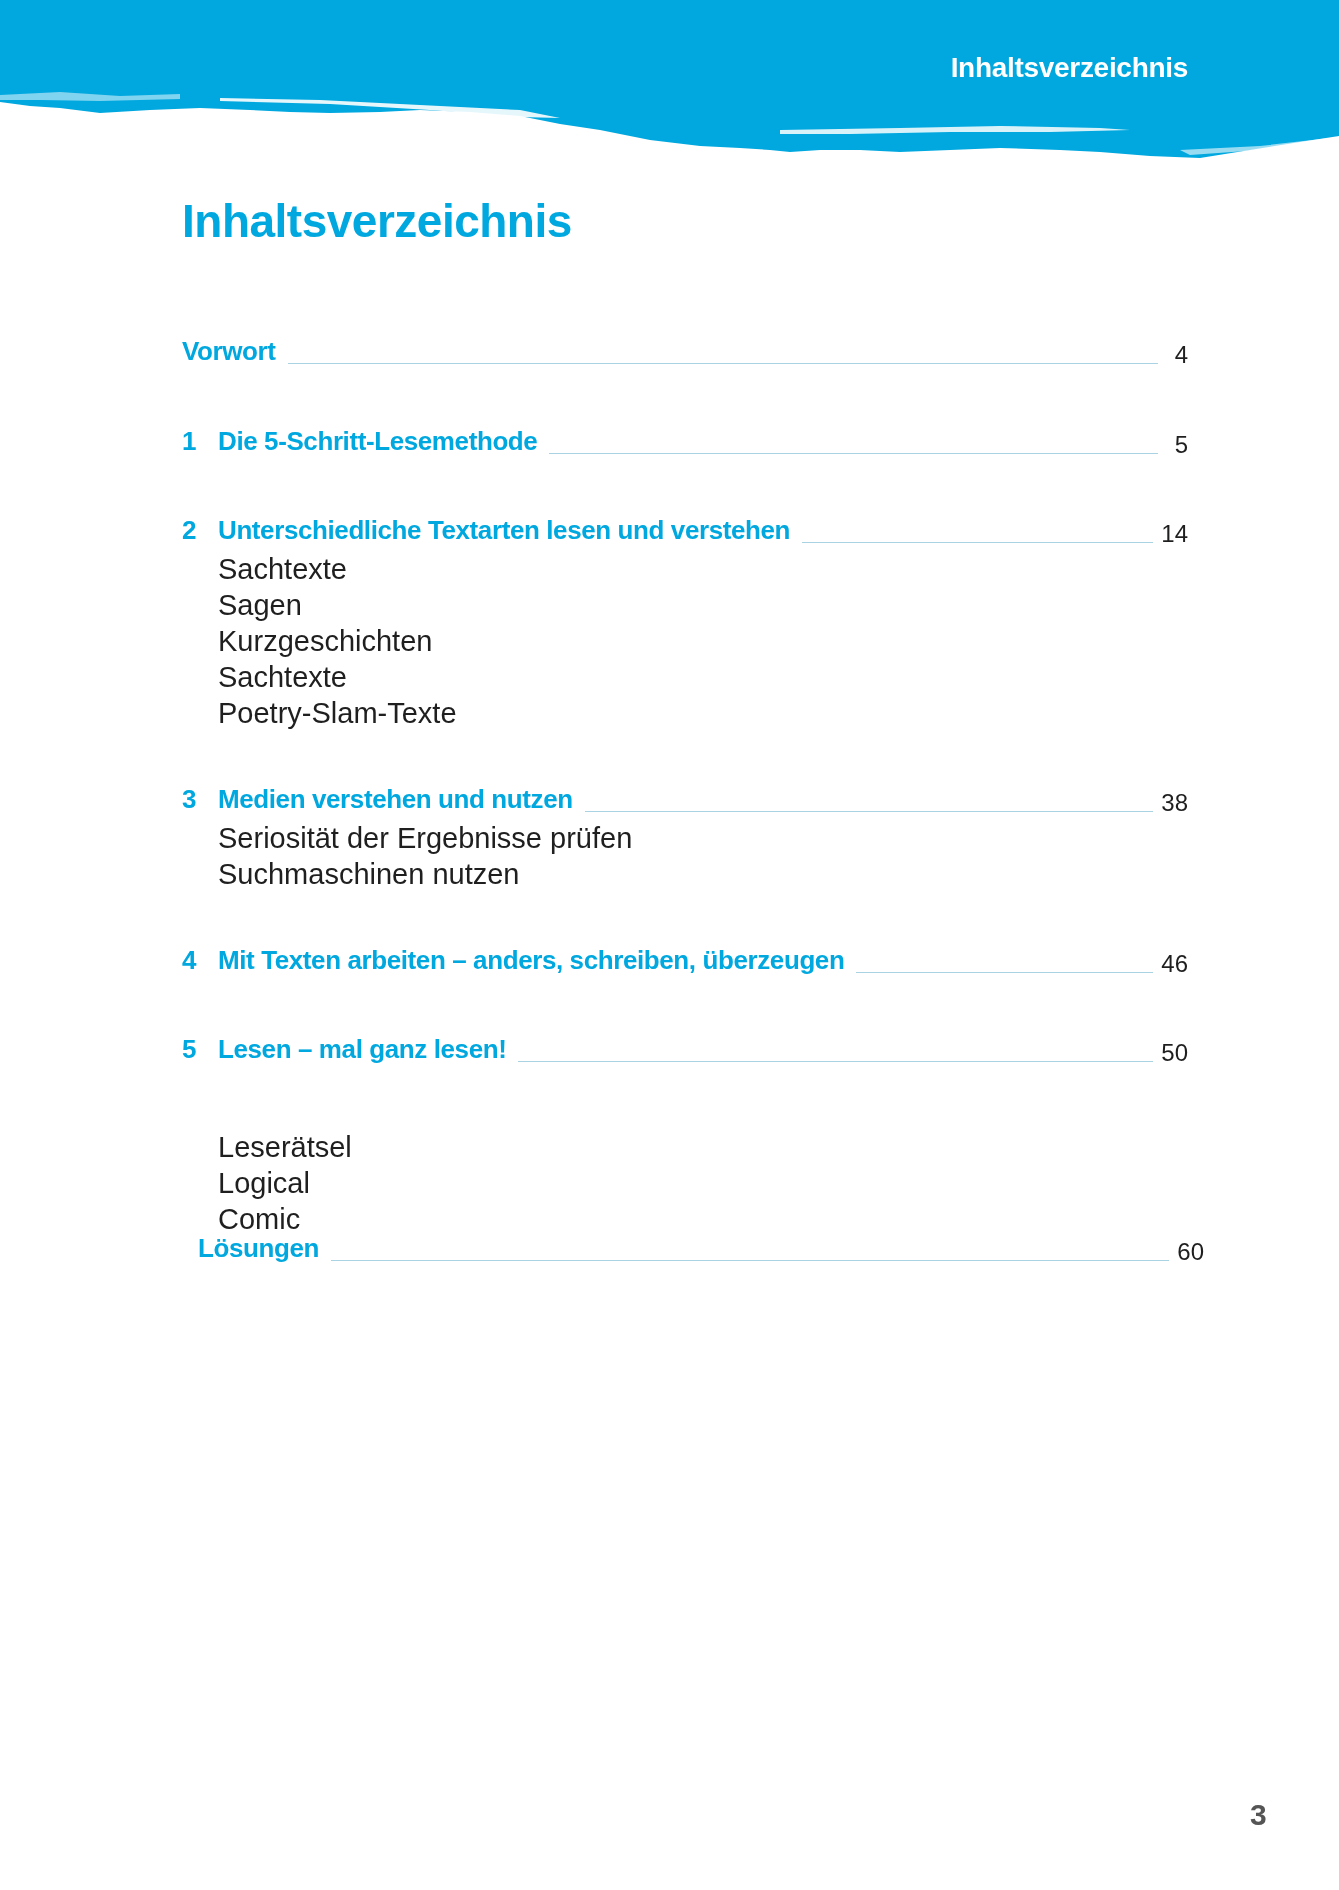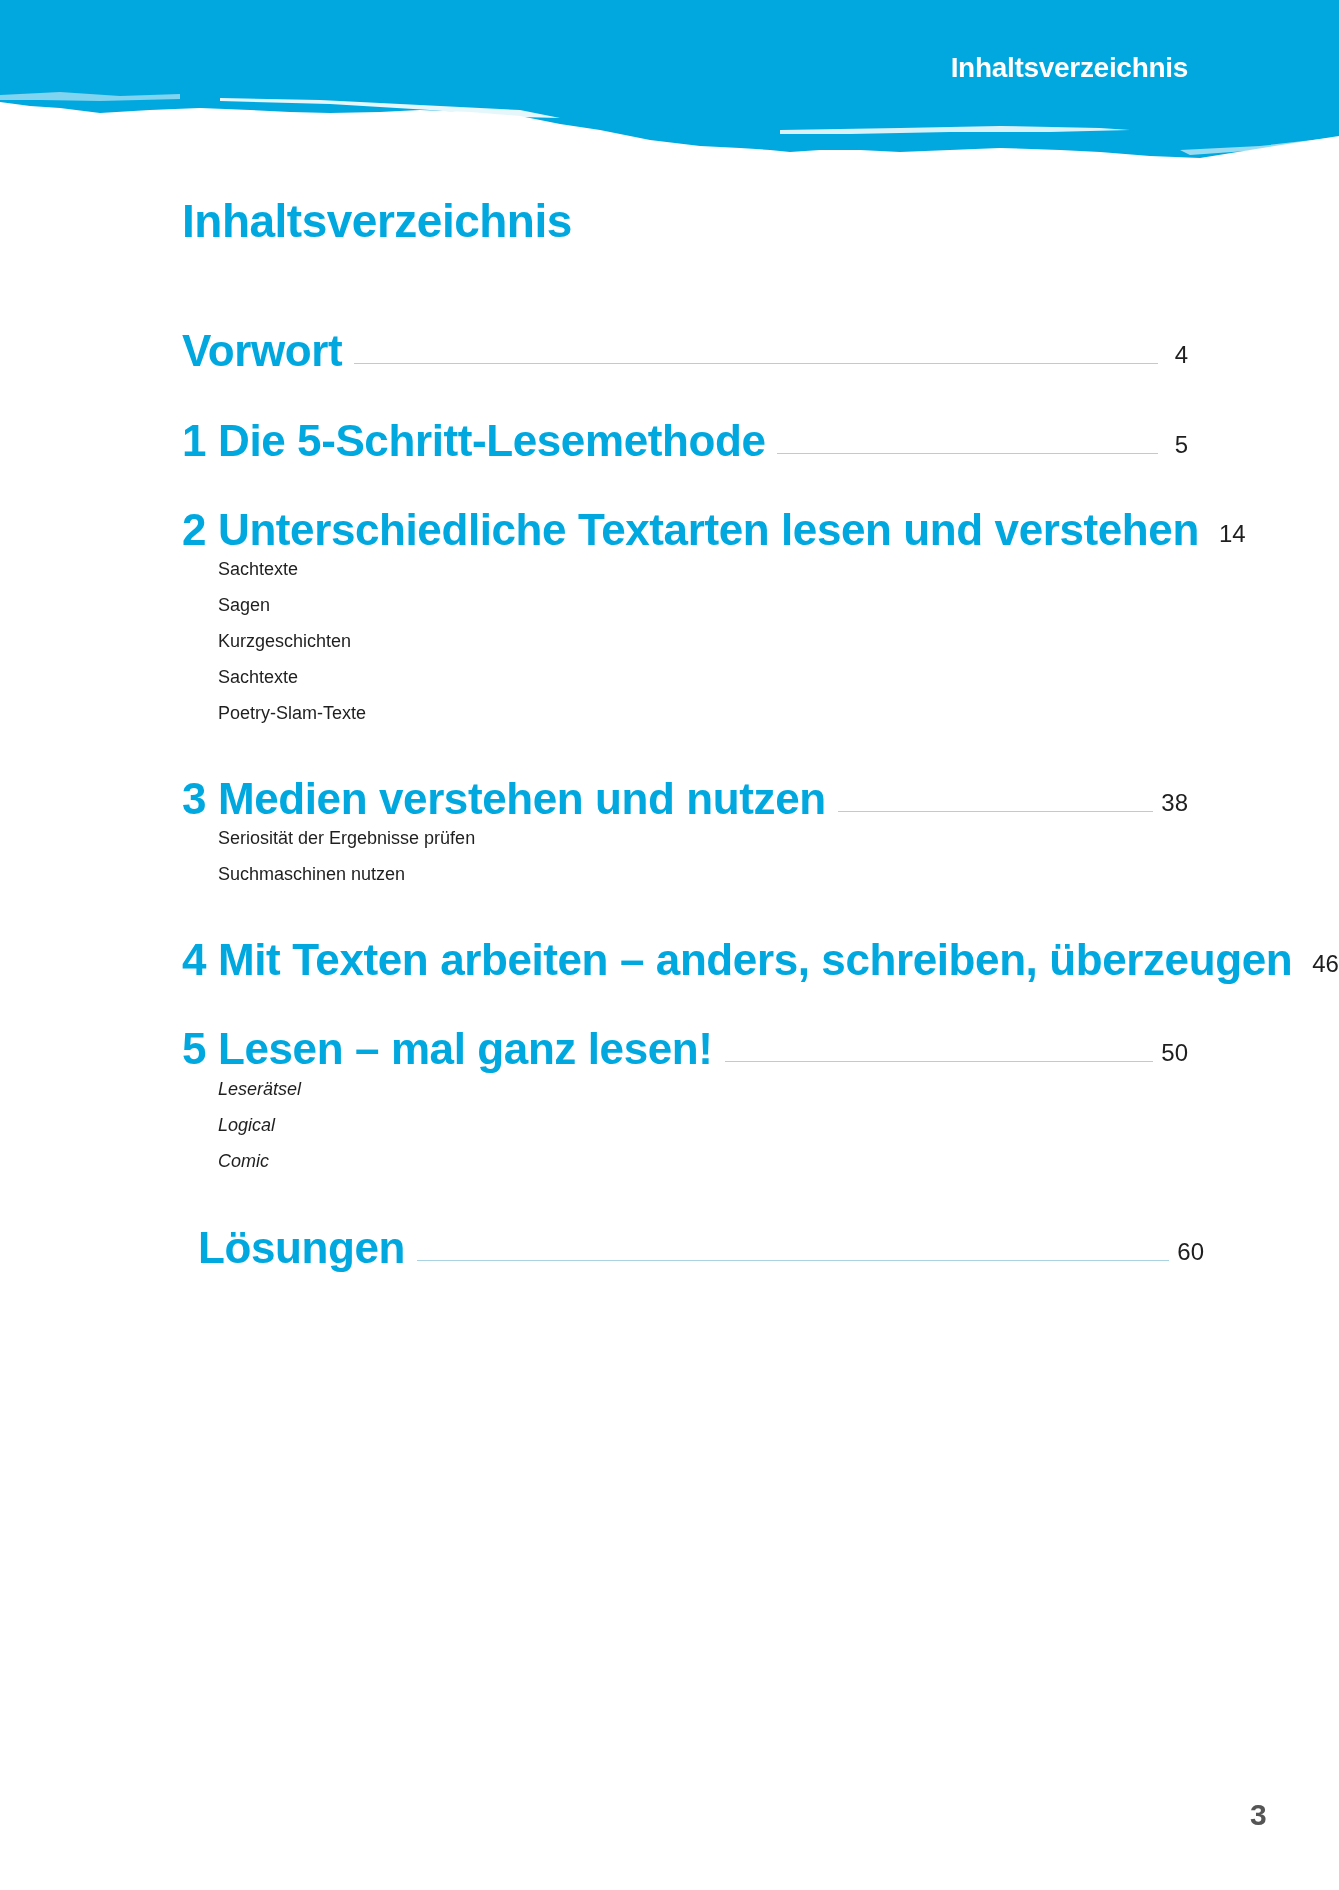--- a/index.html
+++ b/index.html
@@ -15,34 +15,34 @@
       font-family: "Liberation Sans", sans-serif;
     }
     .page-title {
       position: absolute; left: 182px; top: 194px;
       color: #00a8df; font-weight: bold; font-size: 46px; letter-spacing: -0.5px;
       margin: 0;
     }
     .toc { position: absolute; left: 182px; top: 0; width: 1006px; }
     .entry { position: absolute; left: 0; width: 1006px; height: 44px; display: flex; align-items: flex-end; }
     .entry .head {
-      color: #00a8df; font-weight: bold; font-size: 44px; line-height: 38px;
+      color: #00a8df; font-weight: bold; font-size: 26px; line-height: 38px;
       white-space: nowrap; letter-spacing: -0.4px; display: flex;
     }
     .entry .num { display: inline-block; width: 36px; }
     .entry .leader {
       flex: 1; border-bottom: 1.5px solid #a9d3e3; margin: 0 8px 6px 12px; height: 1px;
     }
     .entry .page {
       color: #1f1f1f; font-size: 24px; line-height: 30px; min-width: 22px; text-align: right;
       font-family: "Liberation Sans", sans-serif;
     }
     .subs { position: absolute; left: 36px; }
     .sub {
-      color: #1f1f1f; font-size: 18px; line-height: 36px; white-space: nowrap;
+      color: #1f1f1f; font-size: 29px; line-height: 36px; white-space: nowrap;
     }
     .pagenum {
       position: absolute; left: 1250px; top: 1798px;
       color: #555555; font-weight: bold; font-size: 30px;
     }
   </style>
 </head>
 <body>
 
 <svg class="band" viewBox="0 0 1339 175" width="1339" height="175">
@@ -114,21 +114,21 @@
   </div>
 
   <div class="entry" style="top:1024px;">
     <span class="head">
       <span class="num">5</span>
       <span>Lesen – mal ganz lesen!</span>
     </span>
     <span class="leader"></span>
     <span class="page">50</span>
   </div>
-  <div class="subs" style="top:1071px;font-style:italic;">
+  <div class="subs" style="top:1129px;">
     <div class="sub">Leserätsel</div>
     <div class="sub">Logical</div>
     <div class="sub">Comic</div>
   </div>
 
   <div class="entry" style="top:1223px;margin-left:16px;">
     <span class="head">Lösungen</span>
     <span class="leader"></span>
     <span class="page">60</span>
   </div>

